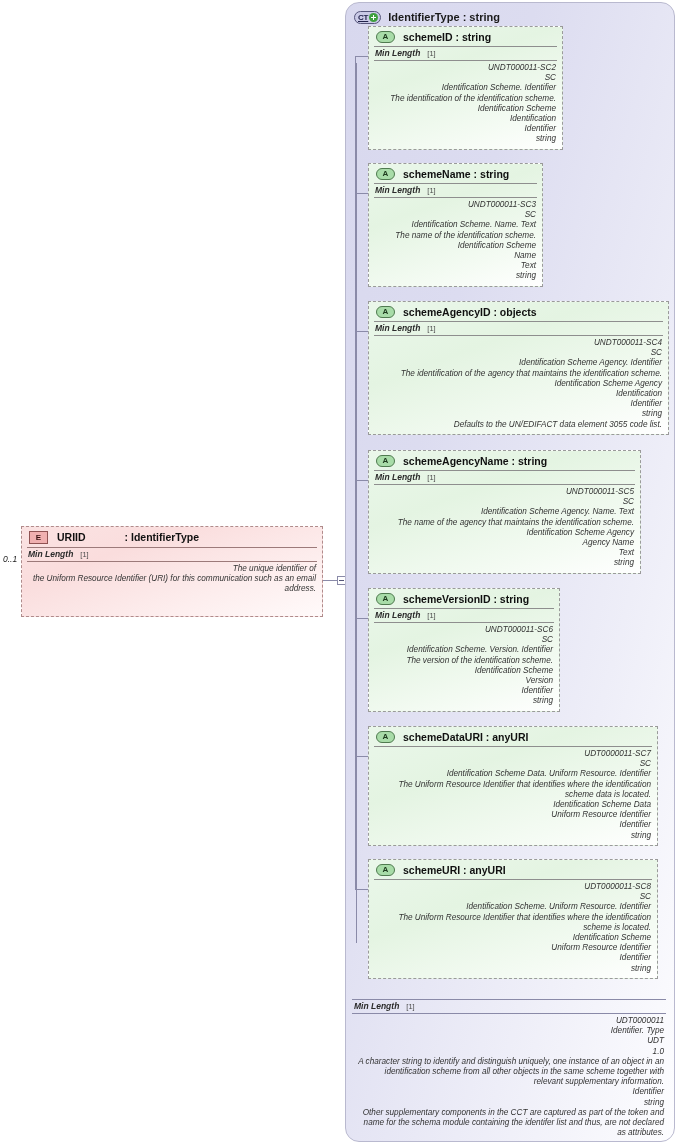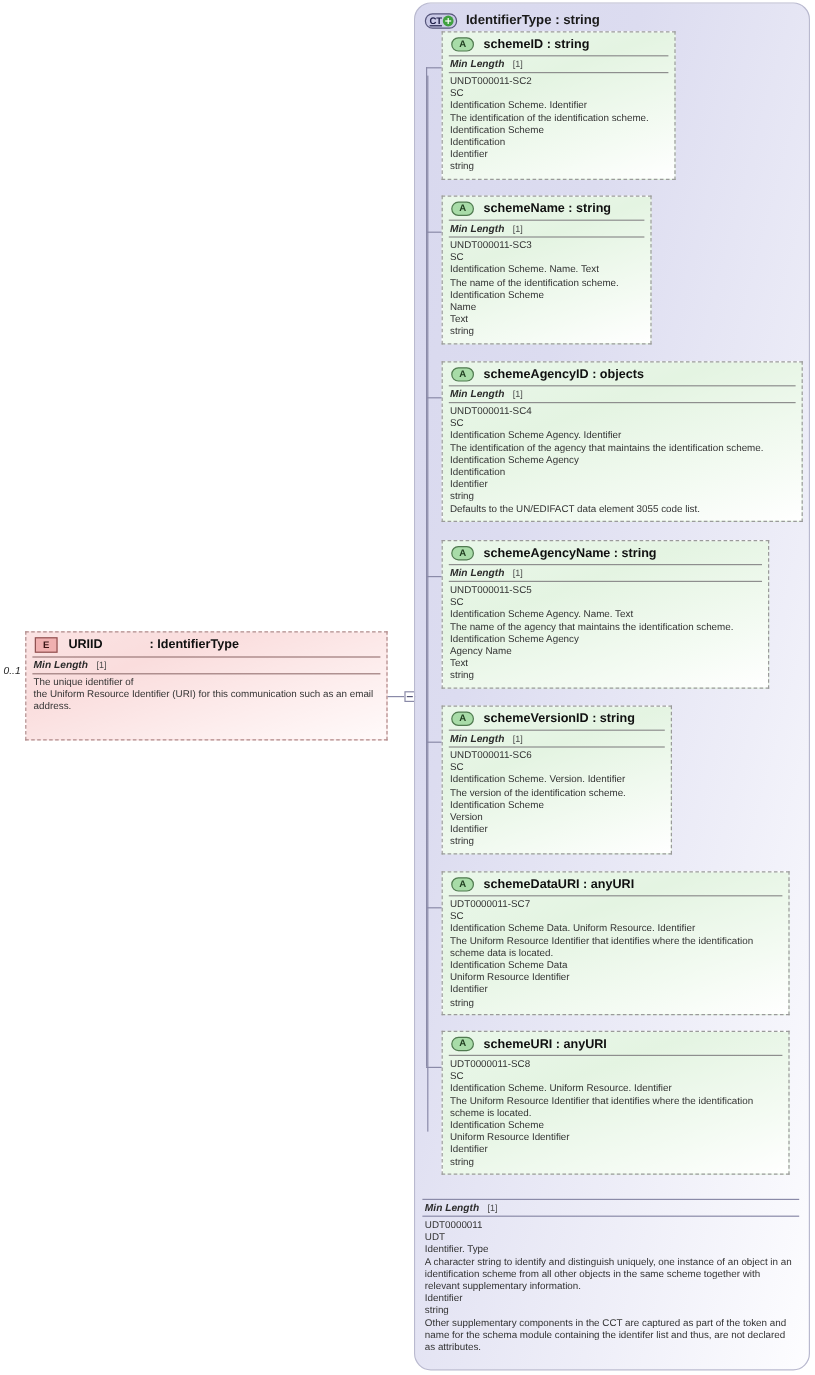--- a/index.html
+++ b/index.html
@@ -139,22 +139,24 @@
   }
   .facet-row .occ {
     font-weight: normal;
     font-style: normal;
     font-size: 7.5px;
     color: #4a4a4a;
   }
   .doc-lines {
     padding: 2px 6px 4px 6px;
     font-size: 8.2px;
+    font-style: italic;
     color: #333333;
     line-height: 10.2px;
+    text-align: right;
   }
   .doc-lines div { white-space: normal; }
 
   
   #element-box {
     position: absolute;
     left: 21px;
     top: 526px;
     width: 302px;
     height: 91px;
@@ -267,22 +269,23 @@
 
   <div id="ct-footer">
     <div class="hrule"></div>
     <div class="facet-row">
       <span>Min Length</span>
       <span class="occ">[1]</span>
     </div>
     <div class="hrule"></div>
     <div class="doc-lines">
         <div>UDT0000011</div>
+        <div>Identifier. Type</div>
         <div>UDT</div>
-        <div>Identifier. Type</div>
+        <div>1.0</div>
         <div>A character string to identify and distinguish uniquely, one instance of an object in an identification scheme from all other objects in the same scheme together with relevant supplementary information.</div>
         <div>Identifier</div>
         <div>string</div>
         <div>Other supplementary components in the CCT are captured as part of the token and name for the schema module containing the identifer list and thus, are not declared as attributes.</div>
       </div>
   </div>
 </div>
 
 <div id="attr-layer">
     <div class="attr-box" style="left: 368px; top: 26px; width: 195px;">

